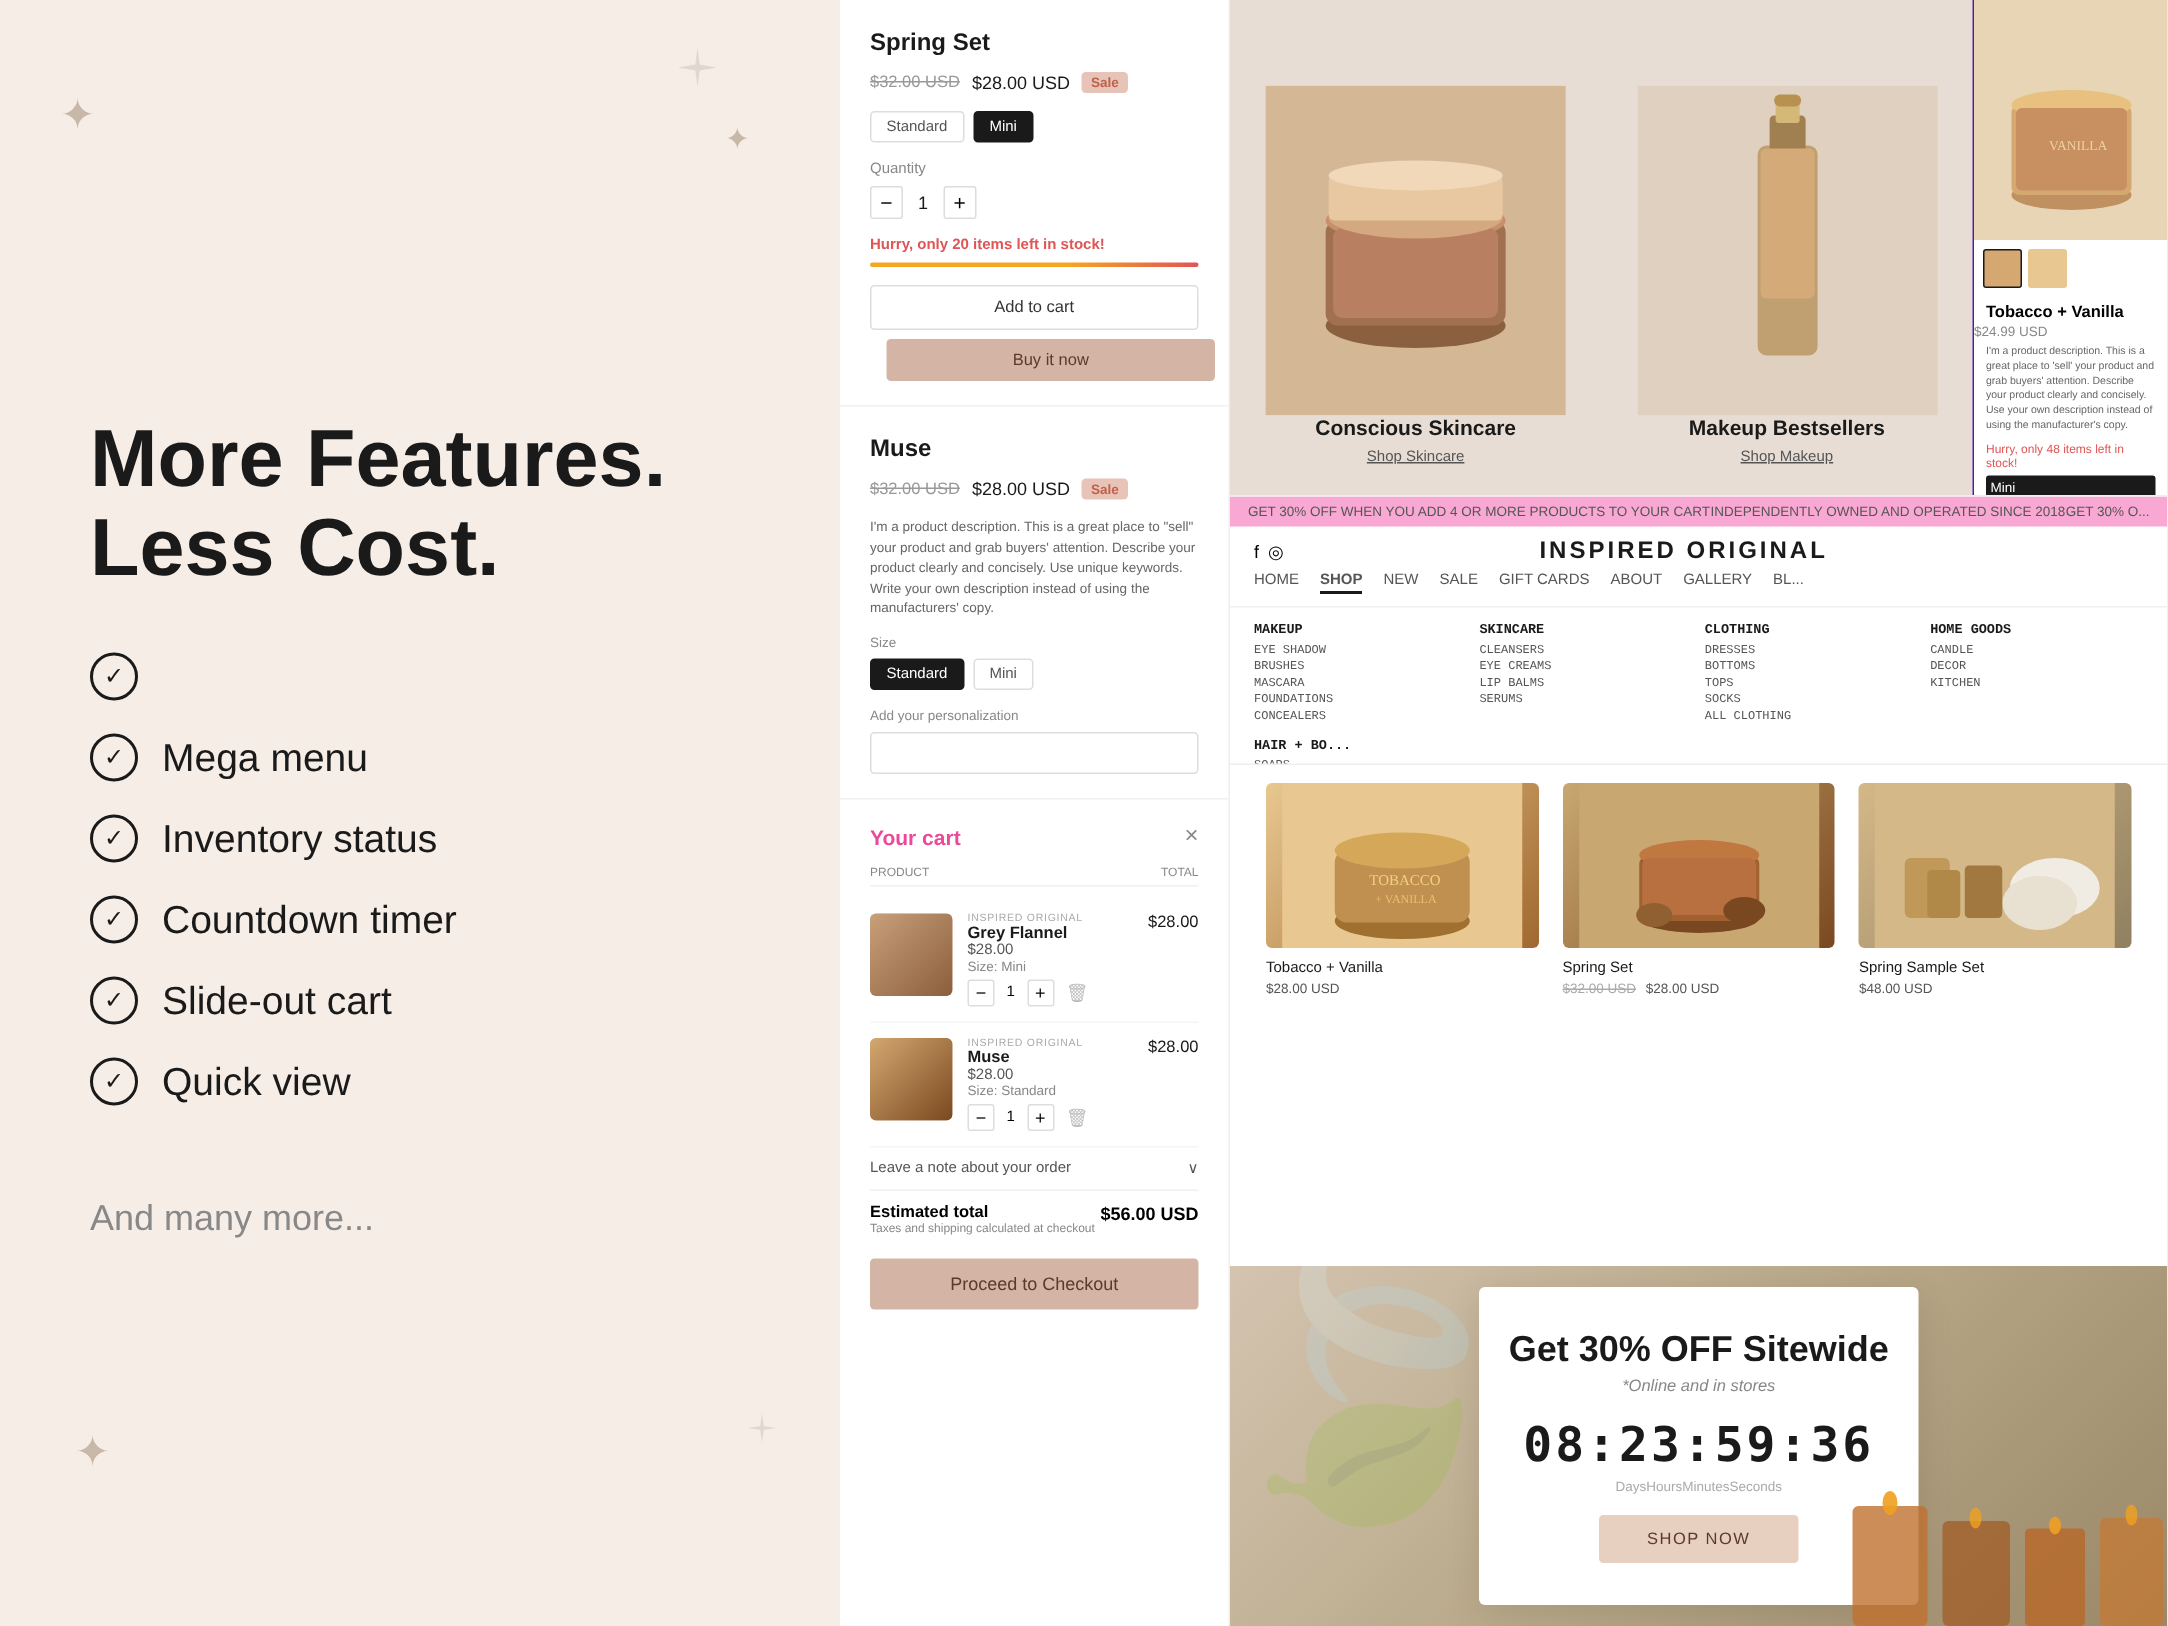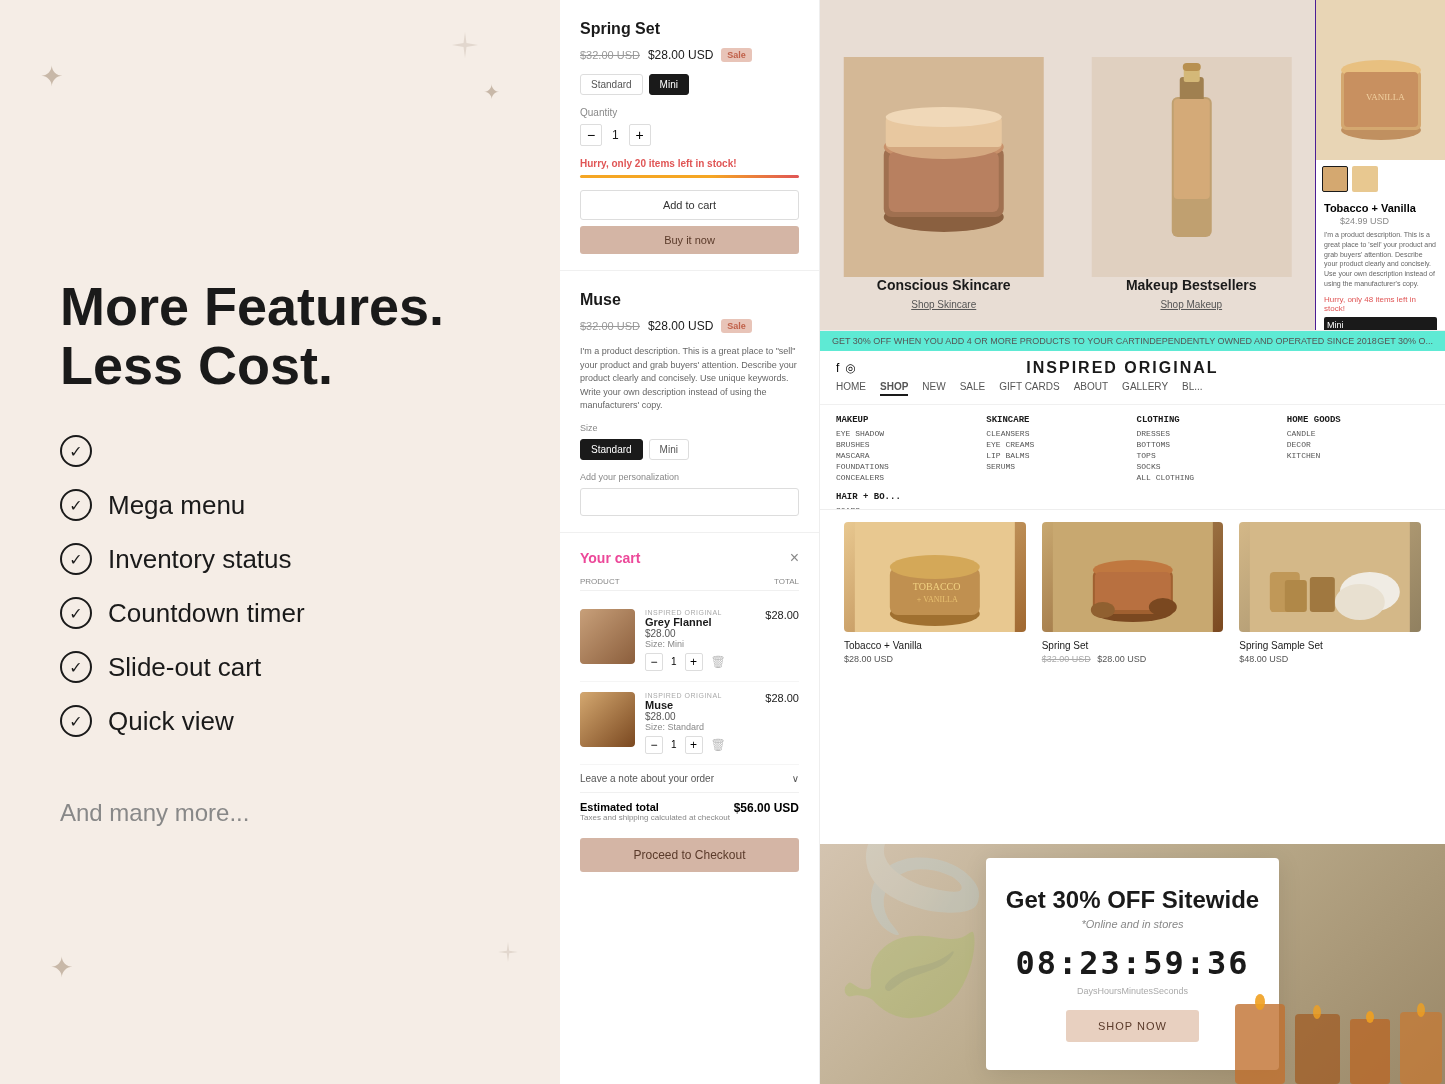--- a/index.html
+++ b/index.html
@@ -198,20 +198,21 @@
     }
     .buy-now-btn {
       width: 100%;
       padding: 8px;
       border: none;
       background: #d4b5a5;
       font-size: 11px;
       cursor: pointer;
       border-radius: 3px;
       color: #5a3a2a;
+      margin-left: 11px;
     }
 
     
     .muse-card {
       padding: 20px 20px 16px;
       border-bottom: 1px solid #f0f0f0;
     }
     .muse-desc {
       font-size: 9px;
       color: #666;
@@ -434,21 +435,21 @@
     }
     .thumb.active { border: 1px solid #1a1a1a; }
     .preview-title {
       font-size: 11px;
       font-weight: 600;
       padding: 4px 8px 2px;
     }
     .preview-price {
       font-size: 9px;
       color: #888;
-      padding: 0 24px;
+      padding: 0 0;
     }
     .preview-desc {
       font-size: 7px;
       color: #666;
       padding: 4px 8px;
       line-height: 1.4;
     }
     .hurry-small {
       font-size: 8px;
       color: #e05555;
@@ -458,21 +459,21 @@
     
     .store-nav-section {
       height: 180px;
       background: #fff;
       border-top: 1px solid #eee;
       border-bottom: 1px solid #eee;
       overflow: hidden;
       position: relative;
     }
     .promo-bar {
-      background: #5eead4;
+      background: #f9a8d4;
       padding: 5px 12px;
       font-size: 9px;
       color: #555;
       display: flex;
       justify-content: space-between;
     }
     .store-header {
       display: flex;
       justify-content: space-between;
       align-items: center;

